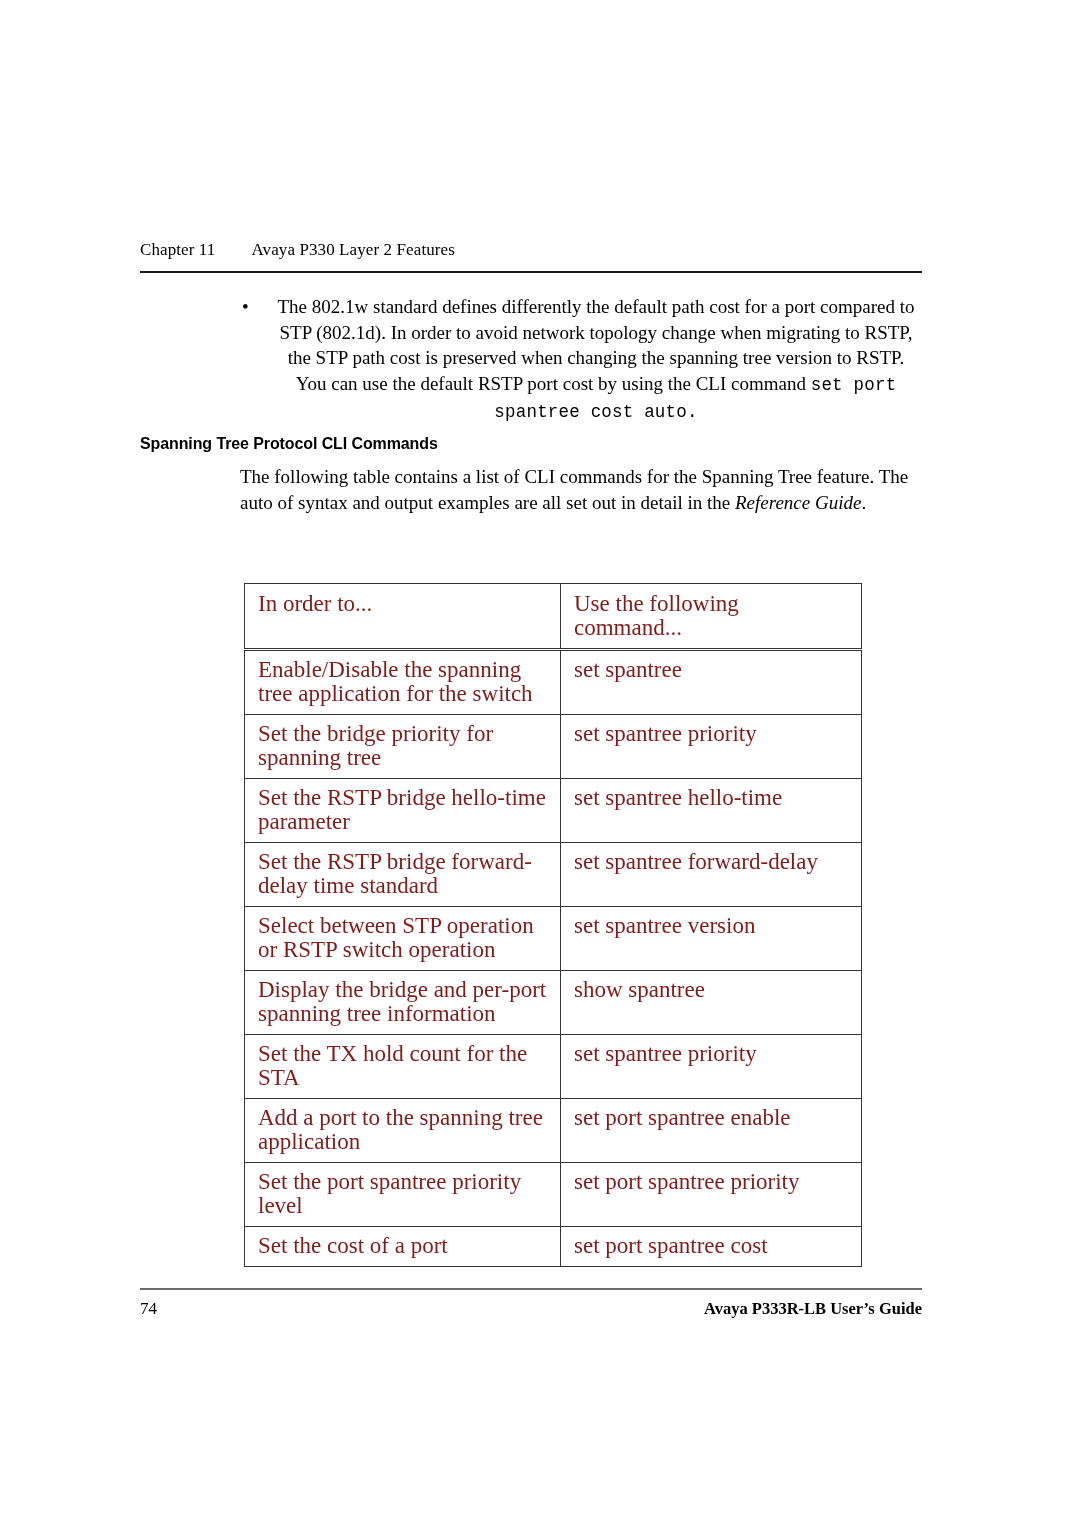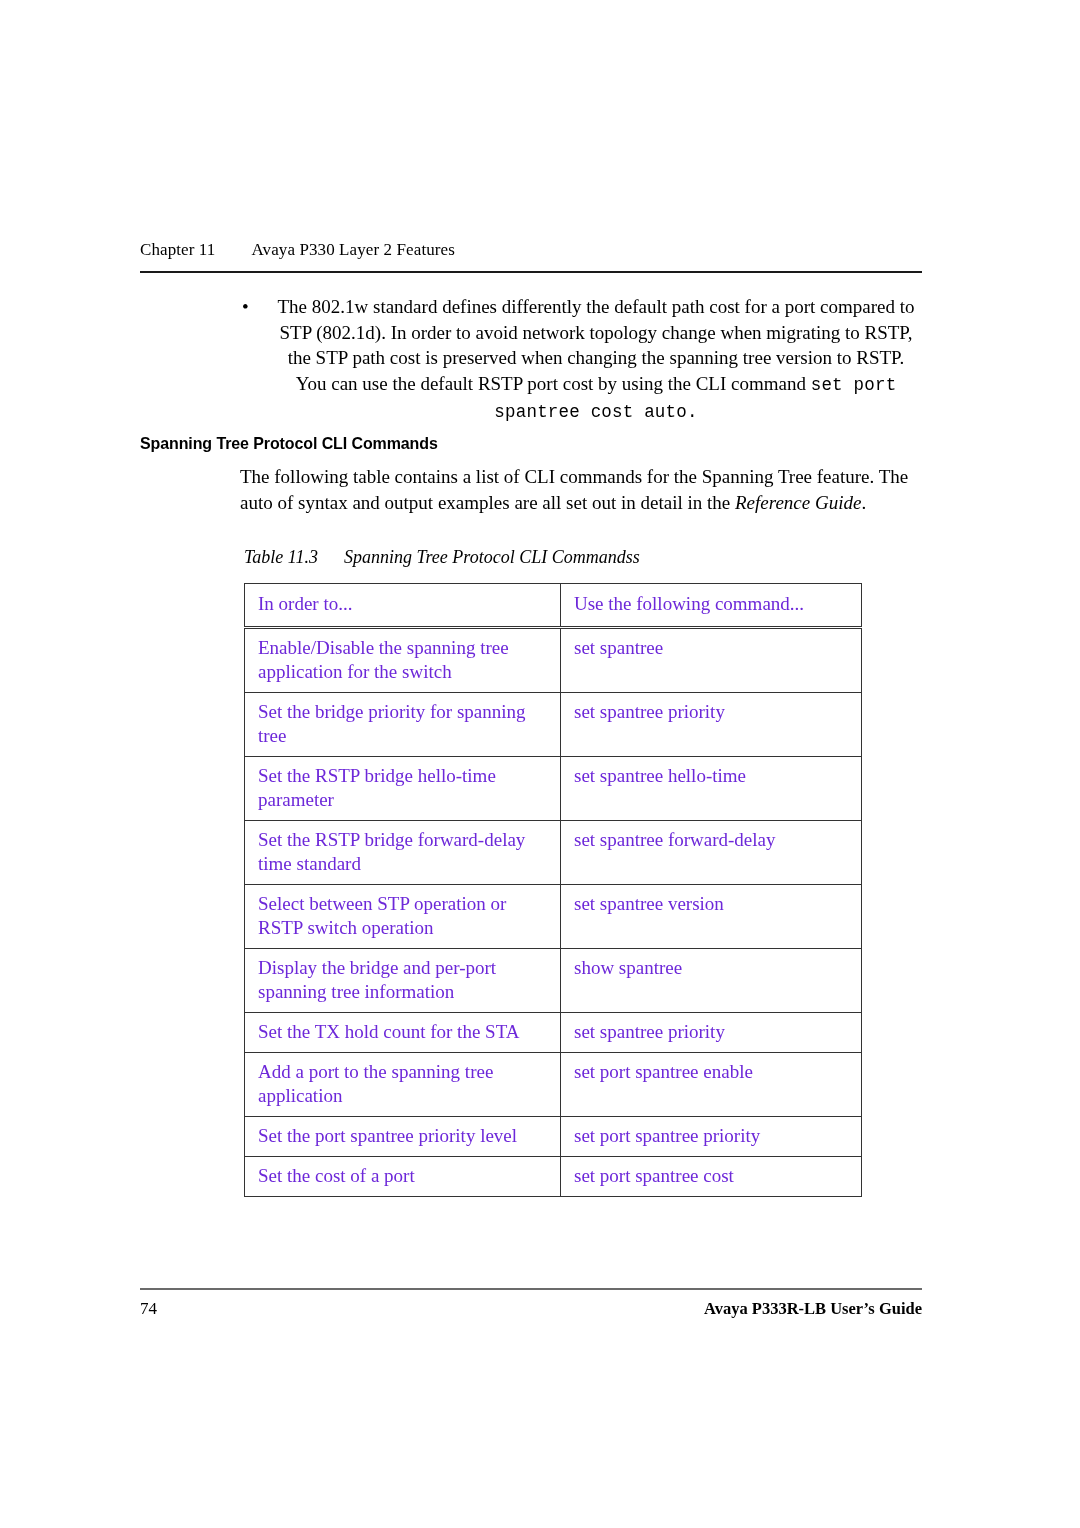--- a/index.html
+++ b/index.html
@@ -122,24 +122,24 @@
     width: 617px;
     border-collapse: collapse;
     table-layout: fixed;
   }
   .cli-table col.c1 { width: 316px; }
   .cli-table col.c2 { width: 301px; }
 
   .cli-table td {
     border: 1px solid #333333;
     padding: 7px 11px 8px 13px;
-    font-size: 19px;
+    font-size: 23px;
     line-height: 24px;
     vertical-align: top;
-    color: #6d28d9;
+    color: #7f1d1d;
   }
   .cli-table tr.head-row td {
     border-bottom: 3px double #333333;
     padding-top: 8px;
     padding-bottom: 8px;
     height: 26px;
   }
   .cli-table tr.two-line td {
     height: 42px;
   }
@@ -190,23 +190,20 @@
     <div class="bullet-row">
       <span class="bullet-mark">•</span>
       <span class="bullet-text"><span>The 802.1w standard defines differently the default path cost for a port compared to STP (802.1d). In order to avoid network topology change when migrating to RSTP, the STP path cost is preserved when changing the spanning tree version to RSTP. You can use the default RSTP port cost by using the CLI command</span> <span class="mono">set port spantree cost auto.</span></span>
     </div>
   </div>
 
   <div class="section-heading">Spanning Tree Protocol CLI Commands</div>
 
   <div class="intro-para"><span>The following table contains a list of CLI commands for the Spanning Tree feature. The  auto of syntax and output examples are all set out in detail in the </span><i>Reference Guide</i><span>.</span></div>
 
-  <div class="table-caption">
-    <span class="cap-num">Table 11.3</span><span class="cap-text">Spanning Tree Protocol CLI Commandss</span>
-  </div>
 
   <table class="cli-table" id="cli-table">
     <colgroup>
         <col class="c1">
         <col class="c2">
       </colgroup>
     <thead>
       <tr class="head-row">
         <td>In order to...</td>
         <td>Use the following command...</td>

